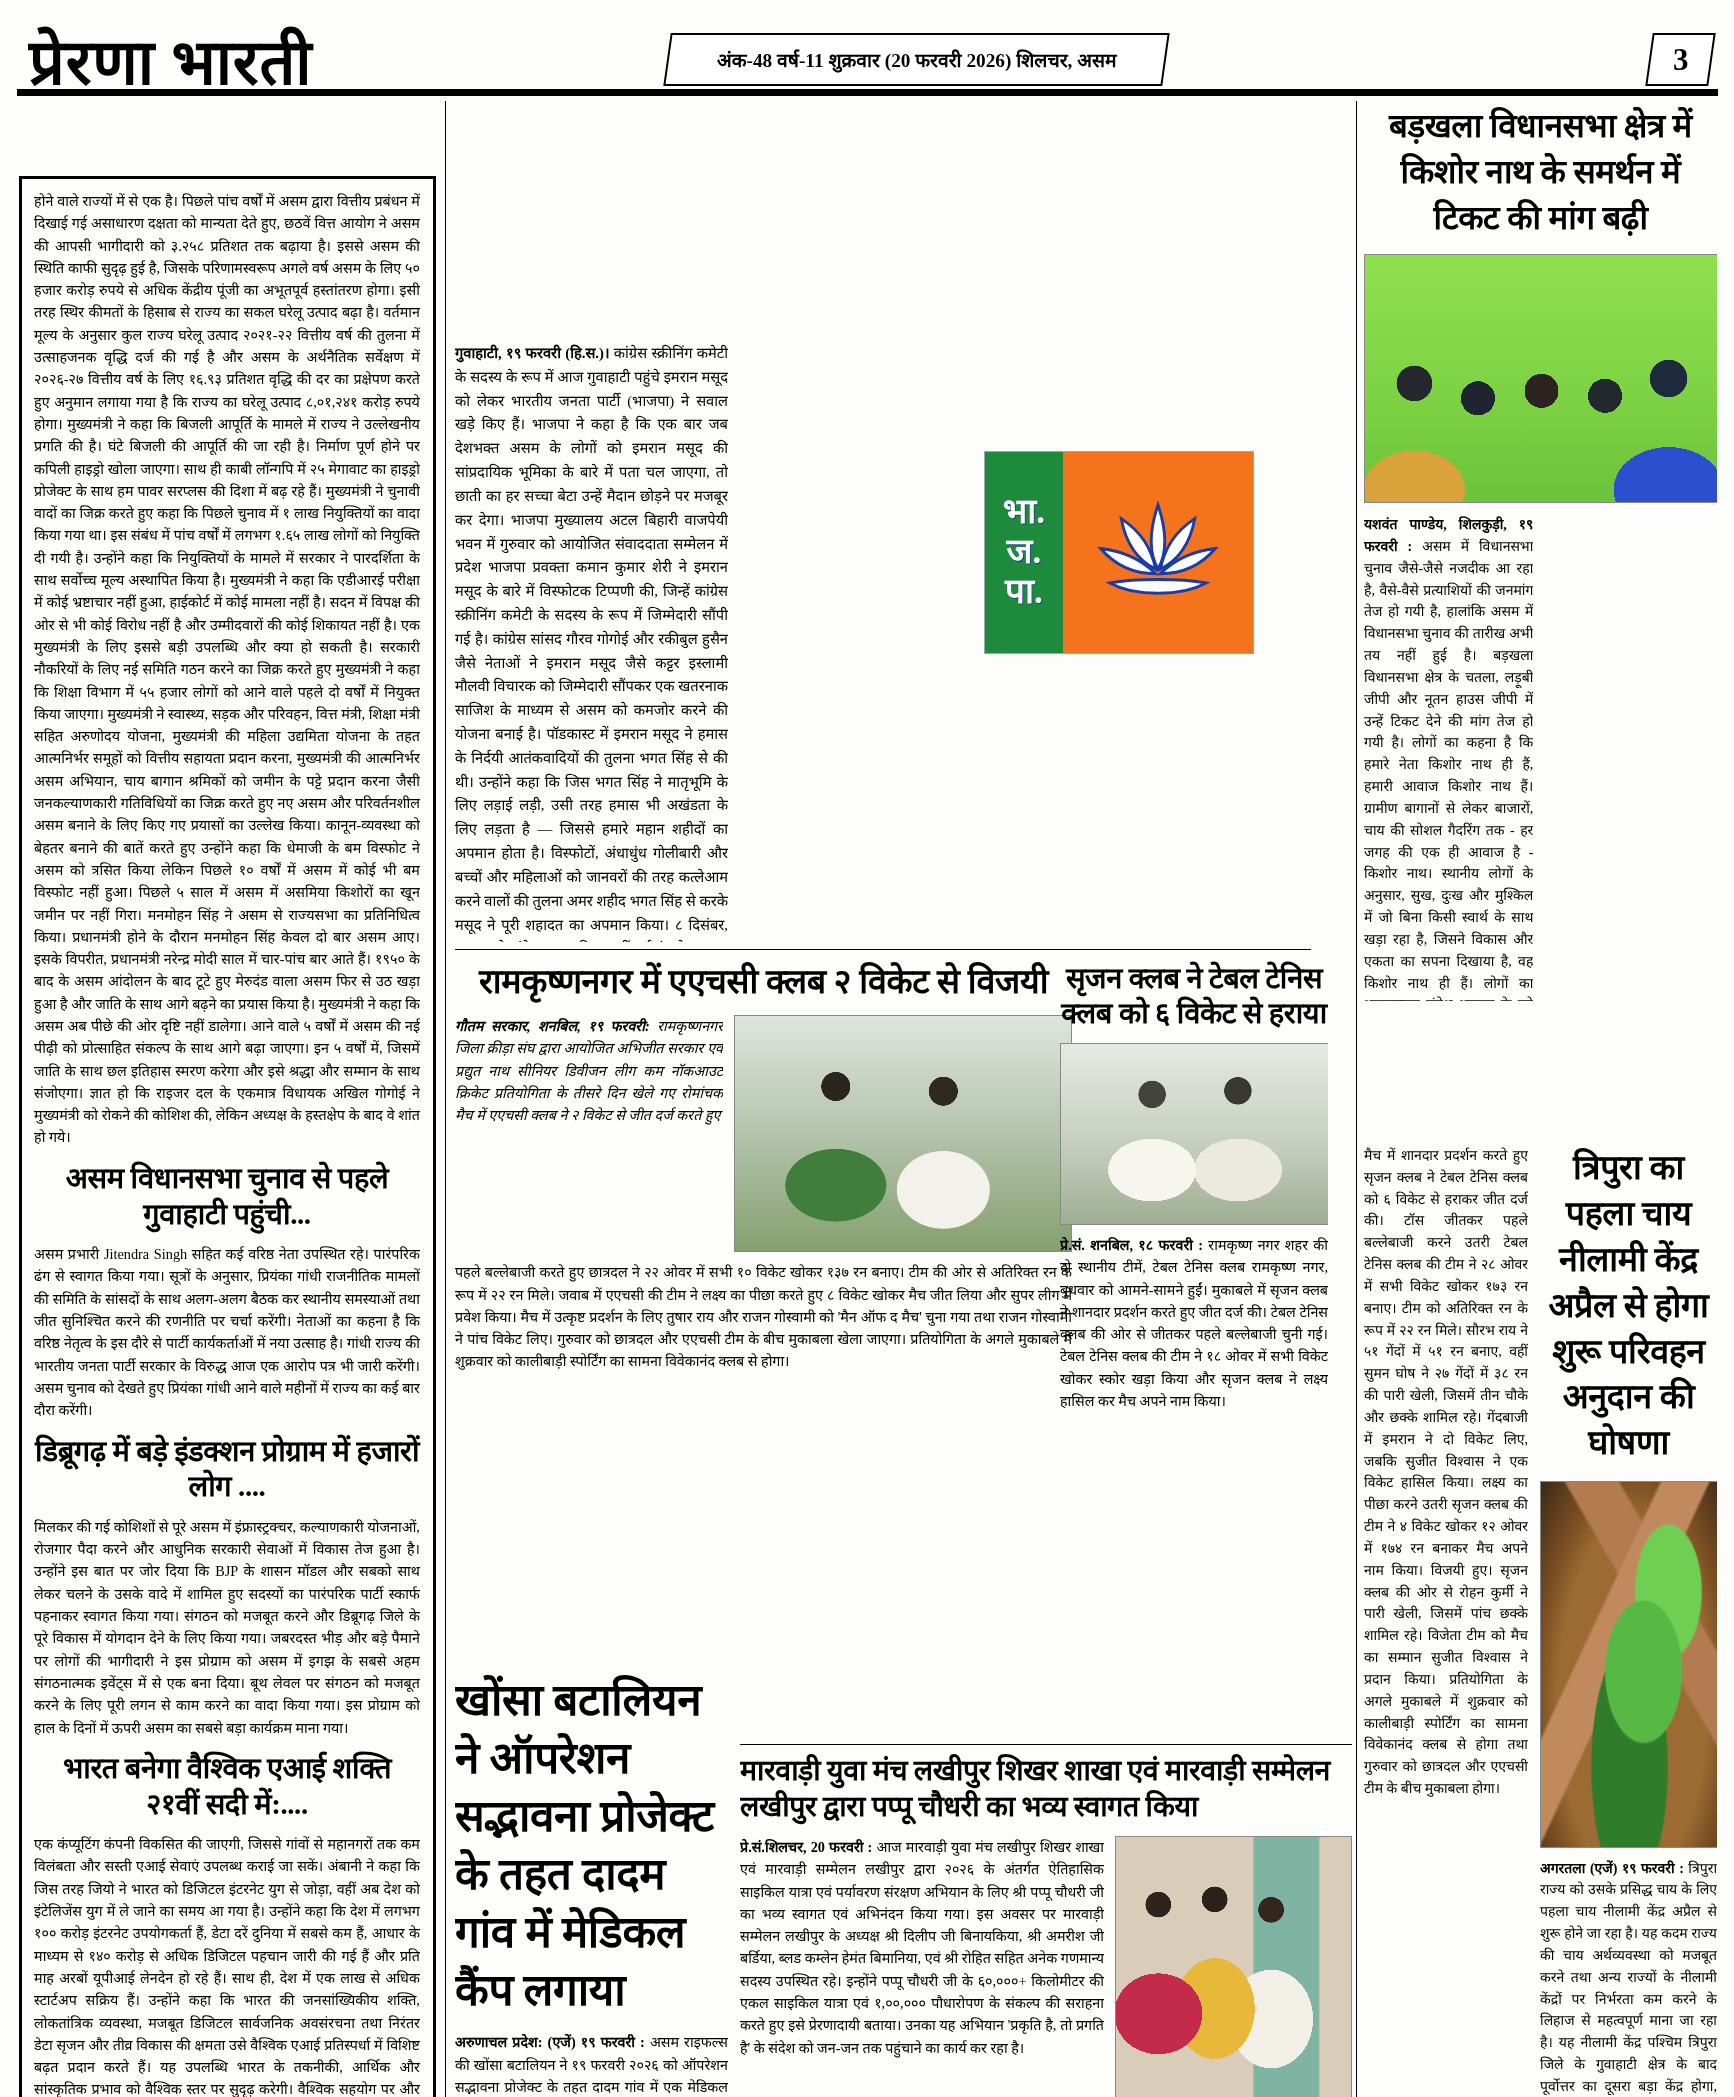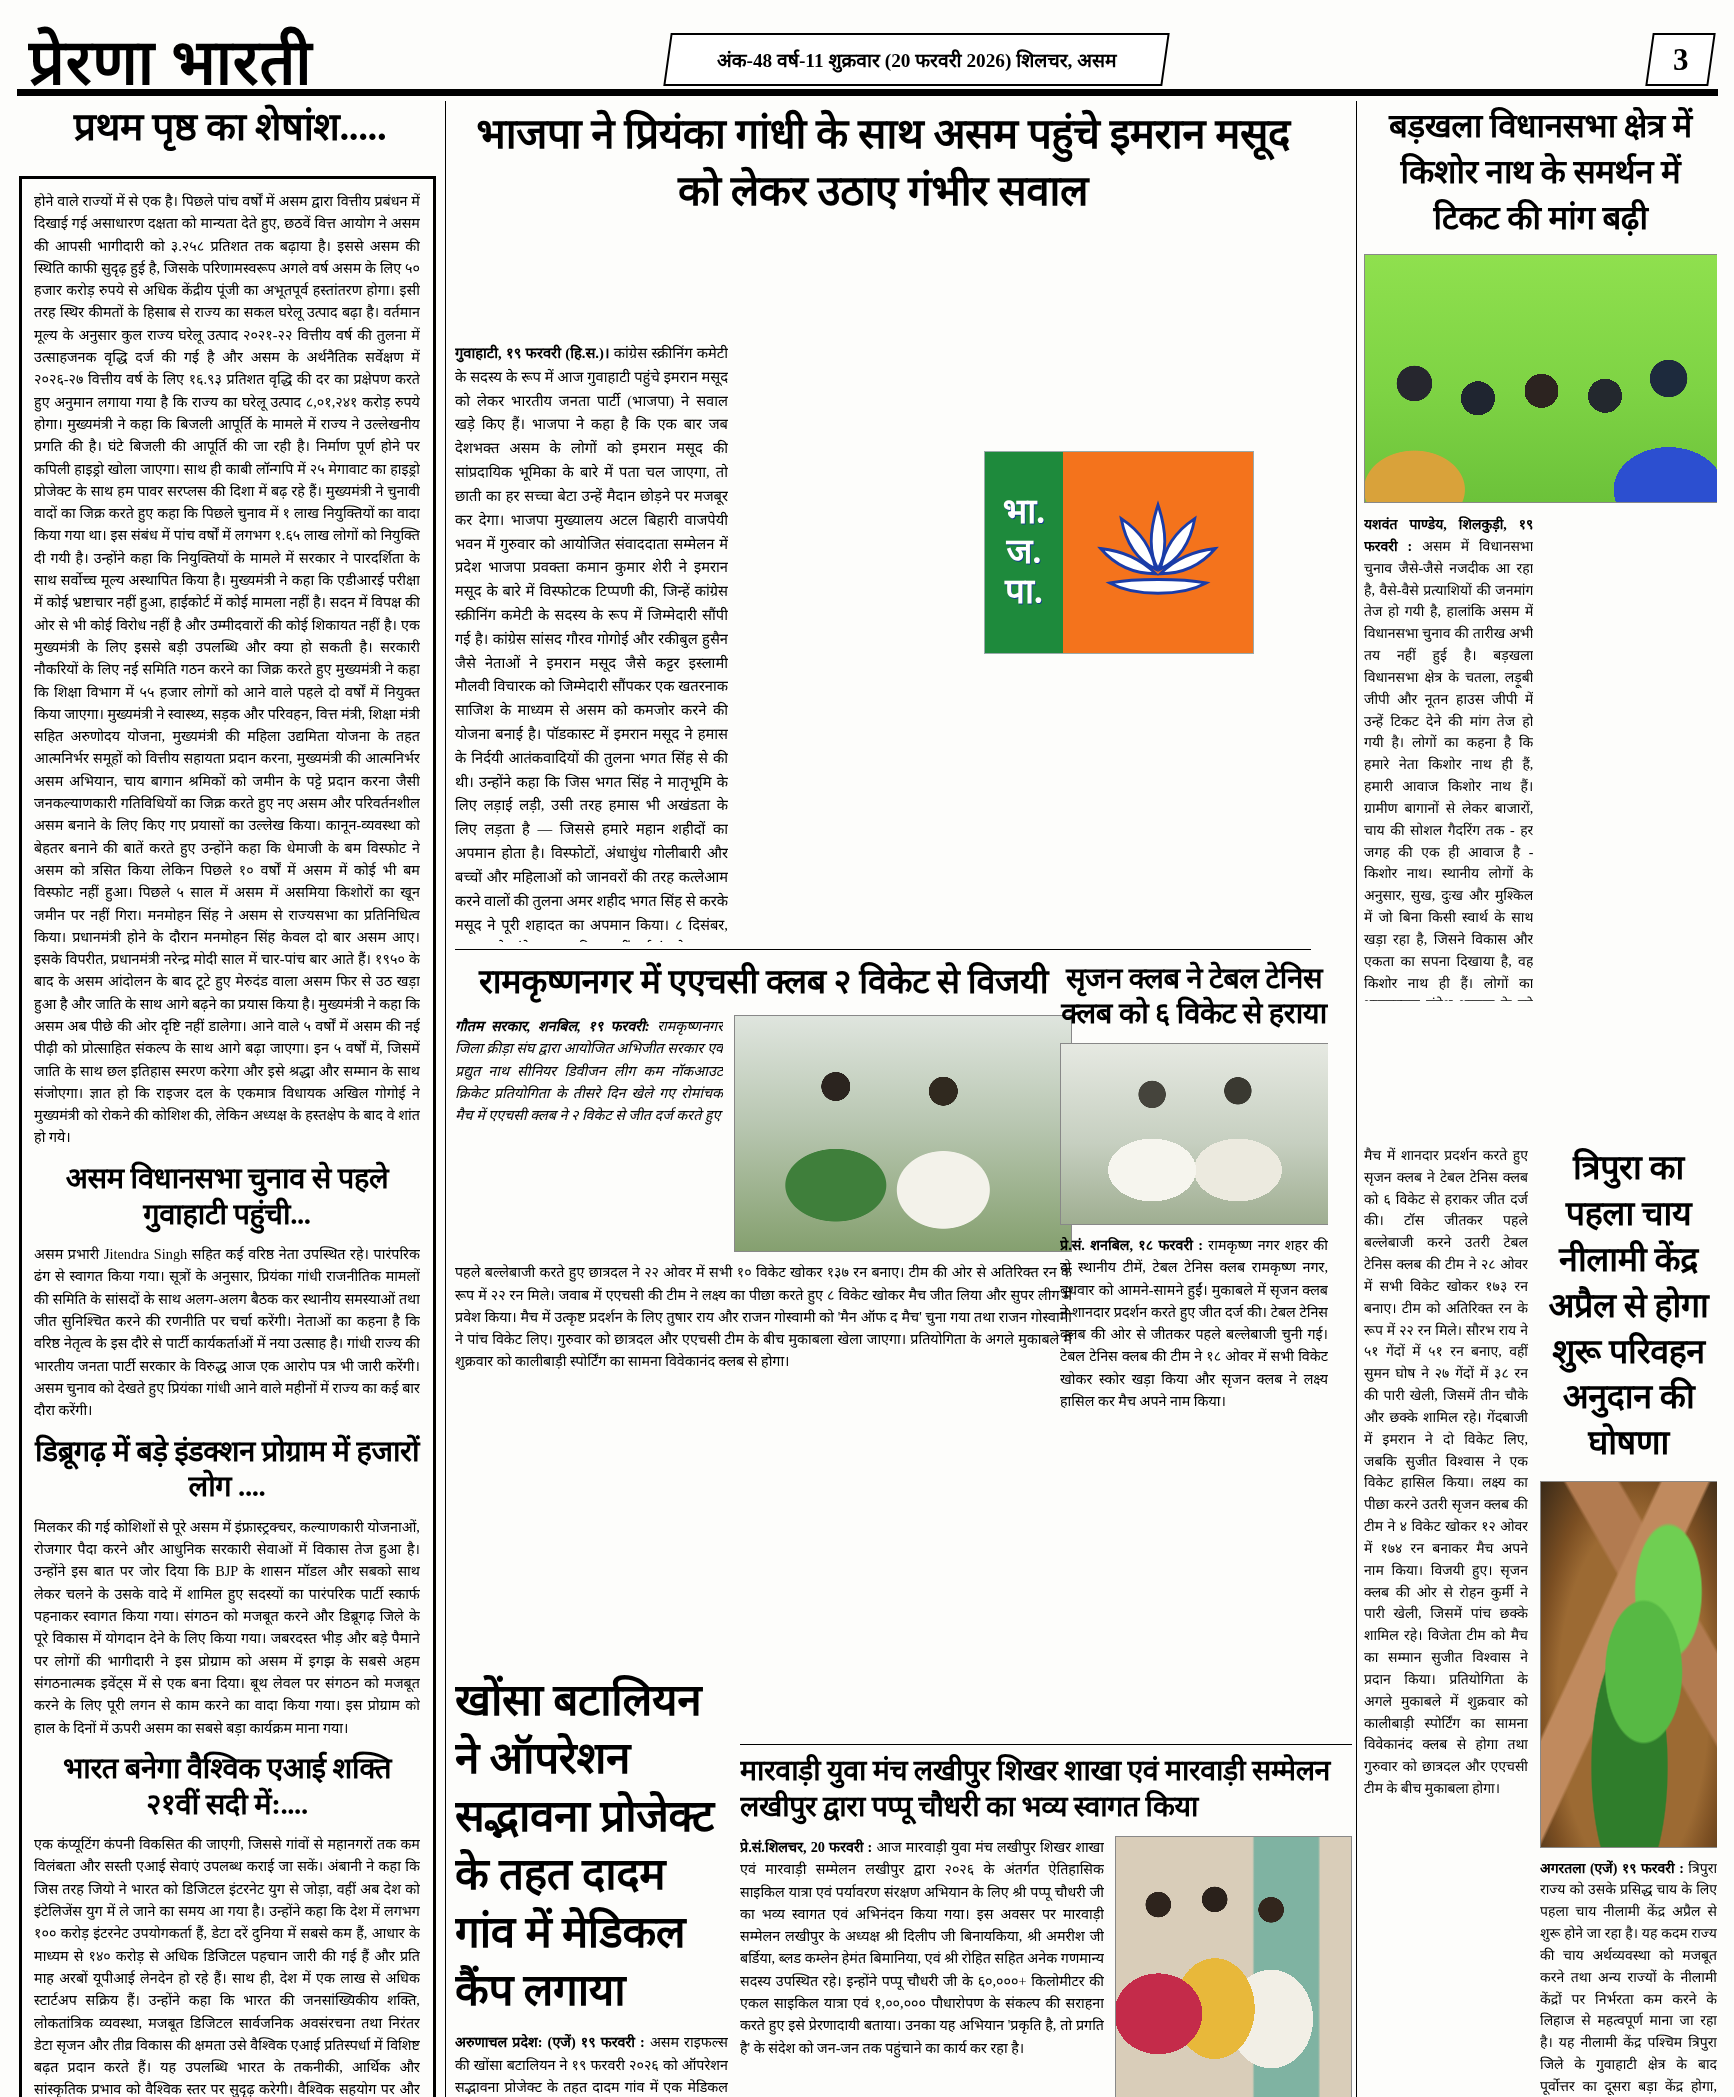--- a/index.html
+++ b/index.html
@@ -70,33 +70,31 @@
   <div class="abs skewbox" style="left:667px;top:33px;width:495px;height:49px;">
     <span style="font-size:19.3px;font-weight:bold;transform:skewX(8deg);">अंक-48  वर्ष-11   शुक्रवार (20 फरवरी 2026) शिलचर, असम</span>
   </div>
   <div class="abs skewbox" style="left:1649px;top:33px;width:59px;height:49px;">
     <span style="font-size:31px;font-weight:bold;transform:skewX(8deg);">3</span>
   </div>
 
   <div class="abs rule-v" style="left:445px;top:101px;width:1.3px;height:2609px;"></div>
   <div class="abs rule-v" style="left:1356px;top:101px;width:1.3px;height:2609px;"></div>
 
-  <div class="abs hl center" style="left:17px;top:103px;width:426px;font-size:39px;">प्रथम पृष्ठ का शेषांश.....</div>
 
   <div class="abs box" style="left:18.5px;top:176px;width:417px;height:2022px;padding:11px 12.6px;box-sizing:border-box;overflow:hidden;">
     <p class="bt" style="margin:0 0 12.6px 0;">होने वाले राज्यों में से एक है। पिछले पांच वर्षों में असम द्वारा वित्तीय प्रबंधन में दिखाई गई असाधारण दक्षता को मान्यता देते हुए, छठवें वित्त आयोग ने असम की आपसी भागीदारी को ३.२५८ प्रतिशत तक बढ़ाया है। इससे असम की स्थिति काफी सुदृढ़ हुई है, जिसके परिणामस्वरूप अगले वर्ष असम के लिए ५० हजार करोड़ रुपये से अधिक केंद्रीय पूंजी का अभूतपूर्व हस्तांतरण होगा। इसी तरह स्थिर कीमतों के हिसाब से राज्य का सकल घरेलू उत्पाद बढ़ा है। वर्तमान मूल्य के अनुसार कुल राज्य घरेलू उत्पाद २०२१-२२ वित्तीय वर्ष की तुलना में उत्साहजनक वृद्धि दर्ज की गई है और असम के अर्थनैतिक सर्वेक्षण में २०२६-२७ वित्तीय वर्ष के लिए १६.९३ प्रतिशत वृद्धि की दर का प्रक्षेपण करते हुए अनुमान लगाया गया है कि राज्य का घरेलू उत्पाद ८,०१,२४१ करोड़ रुपये होगा। मुख्यमंत्री ने कहा कि बिजली आपूर्ति के मामले में राज्य ने उल्लेखनीय प्रगति की है। घंटे बिजली की आपूर्ति की जा रही है। निर्माण पूर्ण होने पर कपिली हाइड्रो खोला जाएगा। साथ ही काबी लॉन्गपि में २५ मेगावाट का हाइड्रो प्रोजेक्ट के साथ हम पावर सरप्लस की दिशा में बढ़ रहे हैं। मुख्यमंत्री ने चुनावी वादों का जिक्र करते हुए कहा कि पिछले चुनाव में १ लाख नियुक्तियों का वादा किया गया था। इस संबंध में पांच वर्षों में लगभग १.६५ लाख लोगों को नियुक्ति दी गयी है। उन्होंने कहा कि नियुक्तियों के मामले में सरकार ने पारदर्शिता के साथ सर्वोच्च मूल्य अस्थापित किया है। मुख्यमंत्री ने कहा कि एडीआरई परीक्षा में कोई भ्रष्टाचार नहीं हुआ, हाईकोर्ट में कोई मामला नहीं है। सदन में विपक्ष की ओर से भी कोई विरोध नहीं है और उम्मीदवारों की कोई शिकायत नहीं है। एक मुख्यमंत्री के लिए इससे बड़ी उपलब्धि और क्या हो सकती है। सरकारी नौकरियों के लिए नई समिति गठन करने का जिक्र करते हुए मुख्यमंत्री ने कहा कि शिक्षा विभाग में ५५ हजार लोगों को आने वाले पहले दो वर्षों में नियुक्त किया जाएगा। मुख्यमंत्री ने स्वास्थ्य, सड़क और परिवहन, वित्त मंत्री, शिक्षा मंत्री सहित अरुणोदय योजना, मुख्यमंत्री की महिला उद्यमिता योजना के तहत आत्मनिर्भर समूहों को वित्तीय सहायता प्रदान करना, मुख्यमंत्री की आत्मनिर्भर असम अभियान, चाय बागान श्रमिकों को जमीन के पट्टे प्रदान करना जैसी जनकल्याणकारी गतिविधियों का जिक्र करते हुए नए असम और परिवर्तनशील असम बनाने के लिए किए गए प्रयासों का उल्लेख किया। कानून-व्यवस्था को बेहतर बनाने की बातें करते हुए उन्होंने कहा कि धेमाजी के बम विस्फोट ने असम को त्रसित किया लेकिन पिछले १० वर्षों में असम में कोई भी बम विस्फोट नहीं हुआ। पिछले ५ साल में असम में असमिया किशोरों का खून जमीन पर नहीं गिरा। मनमोहन सिंह ने असम से राज्यसभा का प्रतिनिधित्व किया। प्रधानमंत्री होने के दौरान मनमोहन सिंह केवल दो बार असम आए। इसके विपरीत, प्रधानमंत्री नरेन्द्र मोदी साल में चार-पांच बार आते हैं। १९५० के बाद के असम आंदोलन के बाद टूटे हुए मेरुदंड वाला असम फिर से उठ खड़ा हुआ है और जाति के साथ आगे बढ़ने का प्रयास किया है। मुख्यमंत्री ने कहा कि असम अब पीछे की ओर दृष्टि नहीं डालेगा। आने वाले ५ वर्षों में असम की नई पीढ़ी को प्रोत्साहित संकल्प के साथ आगे बढ़ा जाएगा। इन ५ वर्षों में, जिसमें जाति के साथ छल इतिहास स्मरण करेगा और इसे श्रद्धा और सम्मान के साथ संजोएगा। ज्ञात हो कि राइजर दल के एकमात्र विधायक अखिल गोगोई ने मुख्यमंत्री को रोकने की कोशिश की, लेकिन अध्यक्ष के हस्तक्षेप के बाद वे शांत हो गये।</p>
     <div class="hl center" style="font-size:29px;margin:11px 0 11px 0;">असम विधानसभा चुनाव से पहले गुवाहाटी पहुंची...</div>
     <p class="bt" style="margin:0 0 12.6px 0;">असम प्रभारी Jitendra Singh सहित कई वरिष्ठ नेता उपस्थित रहे। पारंपरिक ढंग से स्वागत किया गया। सूत्रों के अनुसार, प्रियंका गांधी राजनीतिक मामलों की समिति के सांसदों के साथ अलग-अलग बैठक कर स्थानीय समस्याओं तथा जीत सुनिश्चित करने की रणनीति पर चर्चा करेंगी। नेताओं का कहना है कि वरिष्ठ नेतृत्व के इस दौरे से पार्टी कार्यकर्ताओं में नया उत्साह है। गांधी राज्य की भारतीय जनता पार्टी सरकार के विरुद्ध आज एक आरोप पत्र भी जारी करेंगी। असम चुनाव को देखते हुए प्रियंका गांधी आने वाले महीनों में राज्य का कई बार दौरा करेंगी।</p>
     <div class="hl center" style="font-size:29px;margin:11px 0 11px 0;">डिब्रूगढ़ में बड़े इंडक्शन प्रोग्राम में हजारों लोग ....</div>
     <p class="bt" style="margin:0 0 12.6px 0;">मिलकर की गई कोशिशों से पूरे असम में इंफ्रास्ट्रक्चर, कल्याणकारी योजनाओं, रोजगार पैदा करने और आधुनिक सरकारी सेवाओं में विकास तेज हुआ है। उन्होंने इस बात पर जोर दिया कि BJP के शासन मॉडल और सबको साथ लेकर चलने के उसके वादे में शामिल हुए सदस्यों का पारंपरिक पार्टी स्कार्फ पहनाकर स्वागत किया गया। संगठन को मजबूत करने और डिब्रूगढ़ जिले के पूरे विकास में योगदान देने के लिए किया गया। जबरदस्त भीड़ और बड़े पैमाने पर लोगों की भागीदारी ने इस प्रोग्राम को असम में इगझ के सबसे अहम संगठनात्मक इवेंट्स में से एक बना दिया। बूथ लेवल पर संगठन को मजबूत करने के लिए पूरी लगन से काम करने का वादा किया गया। इस प्रोग्राम को हाल के दिनों में ऊपरी असम का सबसे बड़ा कार्यक्रम माना गया।</p>
     <div class="hl center" style="font-size:29px;margin:11px 0 11px 0;">भारत बनेगा वैश्विक एआई शक्ति २१वीं सदी में:....</div>
     <p class="bt" style="margin:0;">एक कंप्यूटिंग कंपनी विकसित की जाएगी, जिससे गांवों से महानगरों तक कम विलंबता और सस्ती एआई सेवाएं उपलब्ध कराई जा सकें। अंबानी ने कहा कि जिस तरह जियो ने भारत को डिजिटल इंटरनेट युग से जोड़ा, वहीं अब देश को इंटेलिजेंस युग में ले जाने का समय आ गया है। उन्होंने कहा कि देश में लगभग १०० करोड़ इंटरनेट उपयोगकर्ता हैं, डेटा दरें दुनिया में सबसे कम हैं, आधार के माध्यम से १४० करोड़ से अधिक डिजिटल पहचान जारी की गई हैं और प्रति माह अरबों यूपीआई लेनदेन हो रहे हैं। साथ ही, देश में एक लाख से अधिक स्टार्टअप सक्रिय हैं। उन्होंने कहा कि भारत की जनसांख्यिकीय शक्ति, लोकतांत्रिक व्यवस्था, मजबूत डिजिटल सार्वजनिक अवसंरचना तथा निरंतर डेटा सृजन और तीव्र विकास की क्षमता उसे वैश्विक एआई प्रतिस्पर्धा में विशिष्ट बढ़त प्रदान करते हैं। यह उपलब्धि भारत के तकनीकी, आर्थिक और सांस्कृतिक प्रभाव को वैश्विक स्तर पर सुदृढ़ करेगी। वैश्विक सहयोग पर और दुर्लभ खनिज संसाधनों का संचयन तथा वैश्विक ध्रुवीकरण असमानताओं के बीच असली शक्ति साझेदारी से दिखाता है, संग्रह से नहीं; सहयोग से, संघर्ष से नहीं। वन अर्थ, वन फैमिली, वन फ्यूचर के सिद्धांत को दोहराया। उन्होंने देशों से आह्वान किया कि सभी को जोड़ते हुए अधिक समावेशी, न्यायसंगत और समृद्ध भविष्य का निर्माण करें।</p>
   </div>
 
-  <div class="abs hl center" style="left:455px;top:106px;width:856px;font-size:42px;line-height:1.35;">भाजपा ने प्रियंका गांधी के साथ असम पहुंचे इमरान मसूद को लेकर उठाए गंभीर सवाल</div>
 
   <div class="abs" style="left:455px;top:342px;width:856px;height:600px;columns:3;column-gap:18.5px;column-rule:0.8px solid #444;overflow:hidden;">
     <p class="bt" style="margin:0;font-size:14.7px;line-height:1.62;">
       <span class="byline">गुवाहाटी, १९ फरवरी (हि.स.)।</span>
       <span>कांग्रेस स्क्रीनिंग कमेटी के सदस्य के रूप में आज गुवाहाटी पहुंचे इमरान मसूद को लेकर भारतीय जनता पार्टी (भाजपा) ने सवाल खड़े किए हैं। भाजपा ने कहा है कि एक बार जब देशभक्त असम के लोगों को इमरान मसूद की सांप्रदायिक भूमिका के बारे में पता चल जाएगा, तो छाती का हर सच्चा बेटा उन्हें मैदान छोड़ने पर मजबूर कर देगा। भाजपा मुख्यालय अटल बिहारी वाजपेयी भवन में गुरुवार को आयोजित संवाददाता सम्मेलन में प्रदेश भाजपा प्रवक्ता कमान कुमार शेरी ने इमरान मसूद के बारे में विस्फोटक टिप्पणी की, जिन्हें कांग्रेस स्क्रीनिंग कमेटी के सदस्य के रूप में जिम्मेदारी सौंपी गई है। कांग्रेस सांसद गौरव गोगोई और रकीबुल हुसैन जैसे नेताओं ने इमरान मसूद जैसे कट्टर इस्लामी मौलवी विचारक को जिम्मेदारी सौंपकर एक खतरनाक साजिश के माध्यम से असम को कमजोर करने की योजना बनाई है। पॉडकास्ट में इमरान मसूद ने हमास के निर्दयी आतंकवादियों की तुलना भगत सिंह से की थी। उन्होंने कहा कि जिस भगत सिंह ने मातृभूमि के लिए लड़ाई लड़ी, उसी तरह हमास भी अखंडता के लिए लड़ता है — जिससे हमारे महान शहीदों का अपमान होता है। विस्फोटों, अंधाधुंध गोलीबारी और बच्चों और महिलाओं को जानवरों की तरह कत्लेआम करने वालों की तुलना अमर शहीद भगत सिंह से करके मसूद ने पूरी शहादत का अपमान किया। ८ दिसंबर, २०२५ को, वंदे मातरम की १५०वीं वर्षगांठ के अवसर पर संसदीय कार्यवाही के दौरान मसूद ने इसका विरोध किया और वंदे मातरम गाने से इनकार कर दिया। उनका तर्क था कि इस्लाम मूर्ति की पूजा की अनुमति नहीं देता — इस प्रकार भारत के संविधान का अपमान किया। ऐसे चरम साम्प्रदायिक नेता को तिनसुकिया में उम्मीदवार चयन की जिम्मेदारी सौंपी गई है और उन्हें आगामी विधानसभा चुनावों की यह महत्वपूर्ण जिम्मेदारी सौंपकर असम को कमजोर करने की योजना बनाई है।</span>
     </p>
   </div>
 
   <div class="abs bjp-logo" style="left:984px;top:451px;width:268px;height:201px;">
     <div class="bjp-left">

